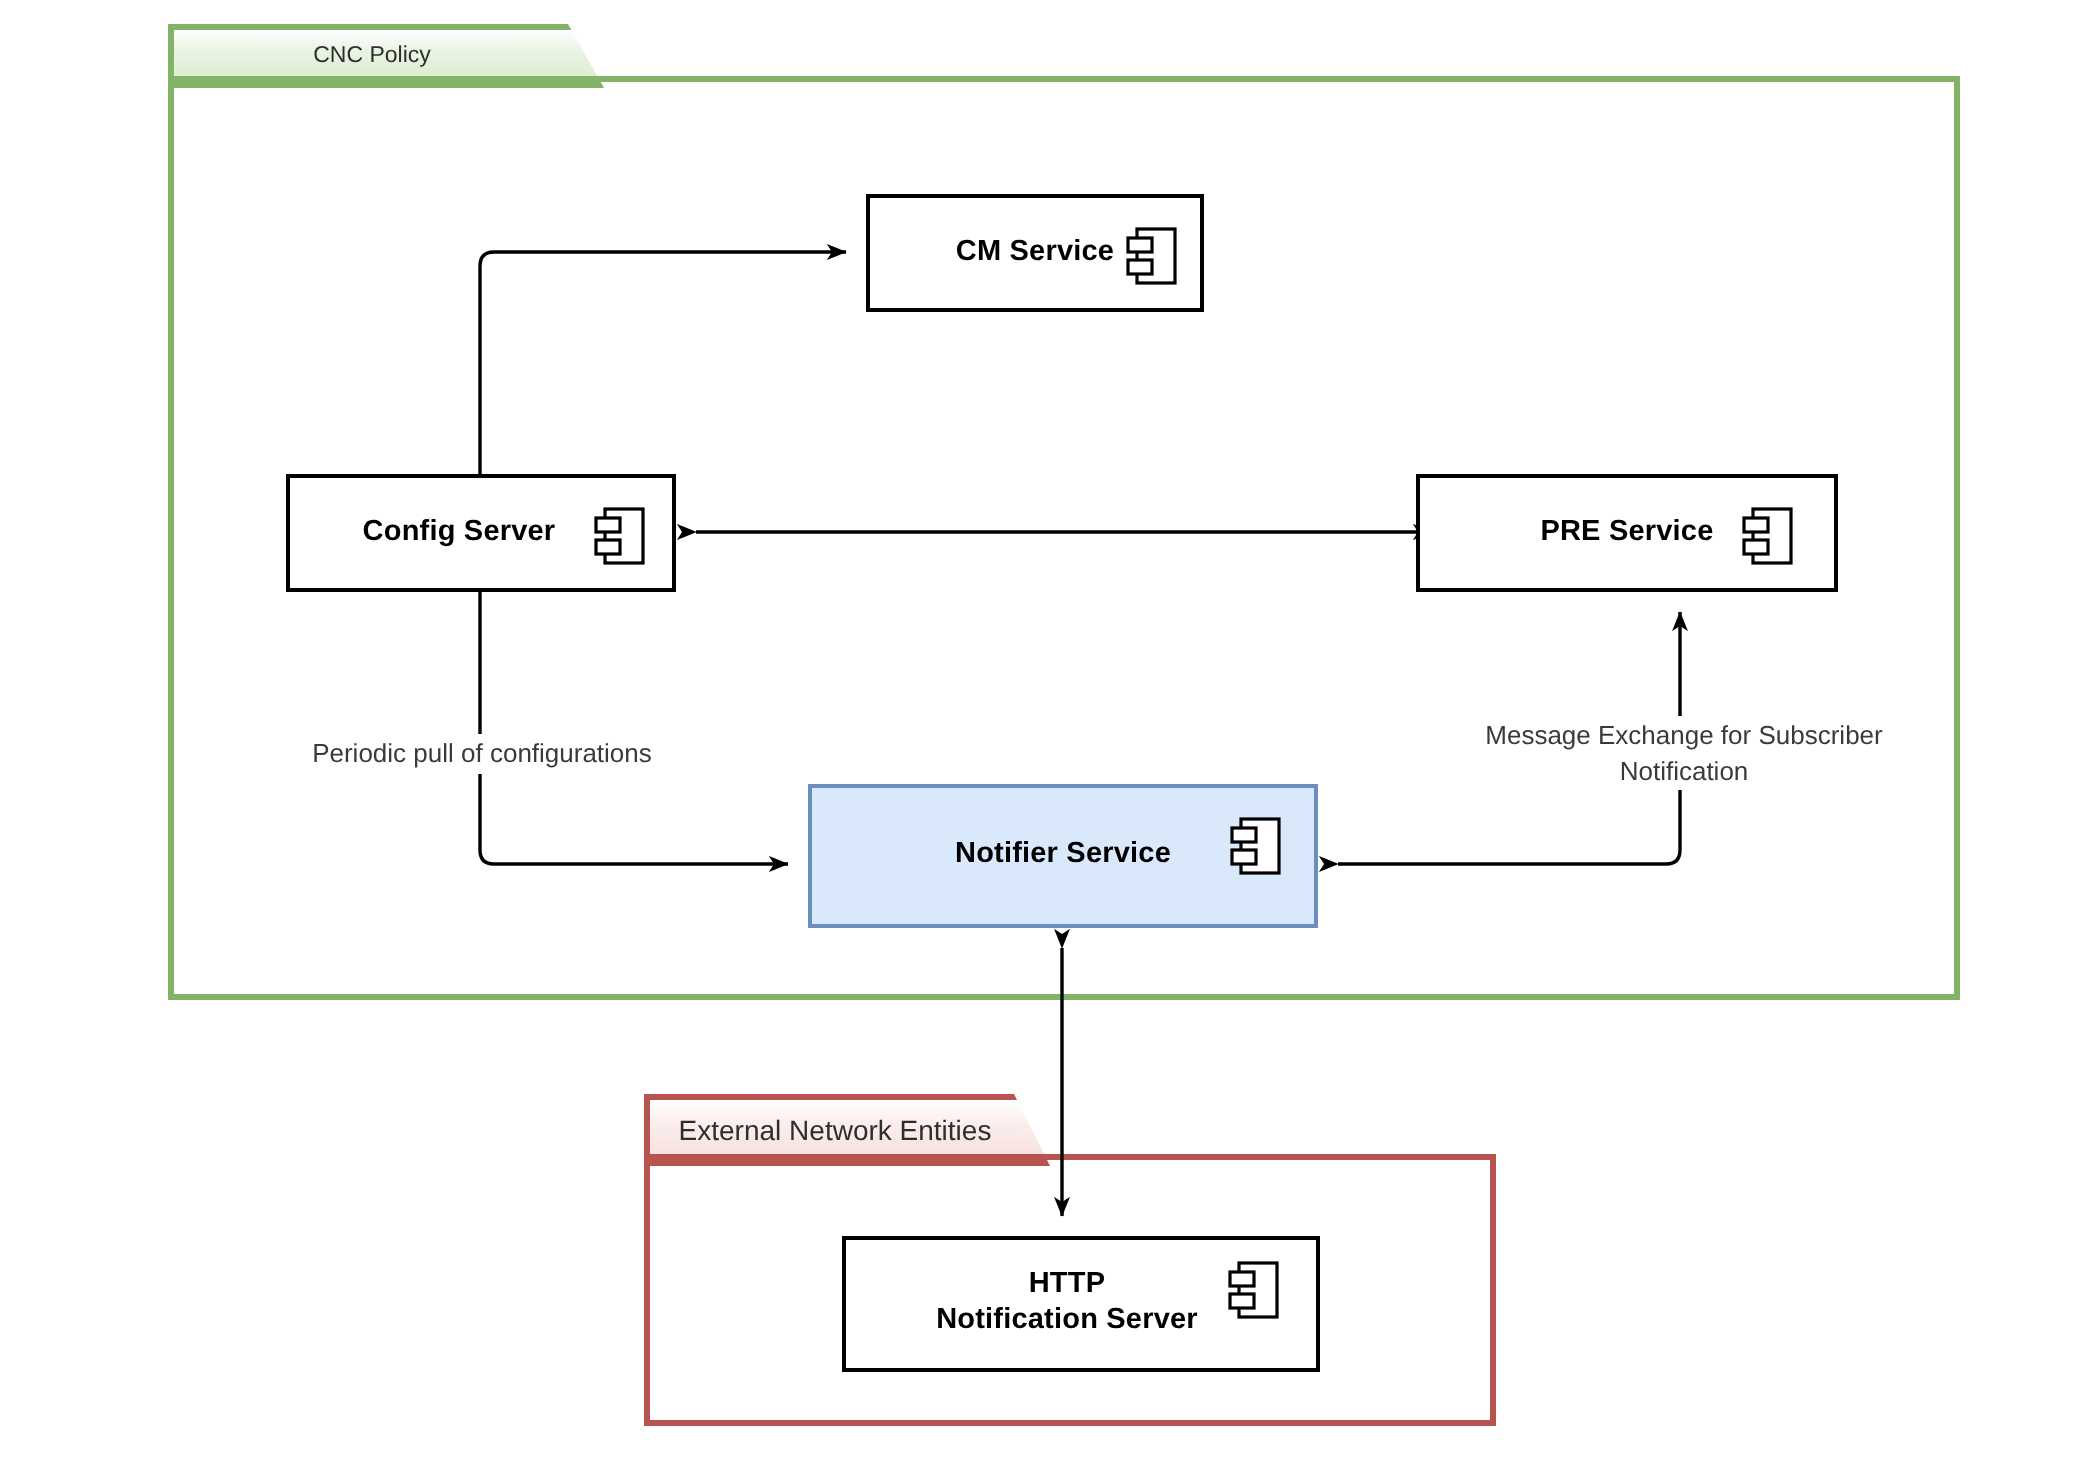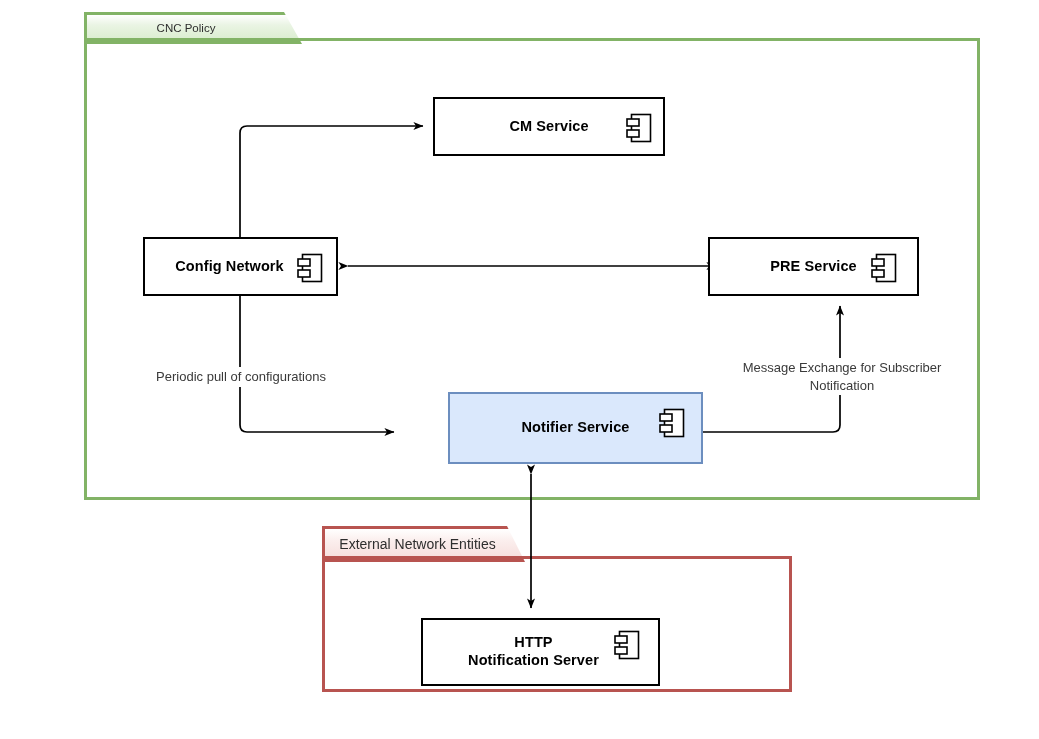--- a/index.html
+++ b/index.html
@@ -126,21 +126,21 @@
 
 <div id="canvas">
 
   <div class="pkg pkg-green" style="left:84px; top:12px; width:896px; height:488px;padding-left:23px;">
     <div class="pkg-tab">
       <span>CNC Policy</span>
     </div>
     <div class="pkg-body"></div>
   </div>
 
-  <div class="pkg pkg-red" style="left:322px; top:526px; width:470px; height:166px;">
+  <div class="pkg pkg-red" style="left:322px; top:547px; width:426px; height:166px;">
     <div class="pkg-tab">
       <span>External Network Entities</span>
     </div>
     <div class="pkg-body"></div>
   </div>
 
   <svg class="edges" viewBox="0 0 1039 739" xmlns="http://www.w3.org/2000/svg">
     <defs>
       <marker id="ah" markerWidth="11" markerHeight="11" refX="9.6" refY="4" orient="auto" markerUnits="userSpaceOnUse">
         <path d="M0,0 L10,4 L0,8 L2.6,4 Z" fill="#000000"></path>
@@ -158,48 +158,48 @@
 
       <path d="M531,474 L531,608" marker-start="url(#ah)" marker-end="url(#ah)"></path>
     </g>
   </svg>
 
   <div class="edge-label" style="left:722px; top:358px; width:240px;">Message Exchange for Subscriber
 Notification</div>
 
   <div class="edge-label" style="left:138px; top:367px; width:206px;">Periodic pull of configurations</div>
 
-  <div class="component" style="left:433px; top:97px; width:232px; height:59px;">
+  <div class="component" style="left:433px; top:97px; width:169px; height:59px;">
     <span class="comp-label">CM Service</span>
     <svg class="uml-icon" style="right:11px; top:14px;" viewBox="0 0 26 30" xmlns="http://www.w3.org/2000/svg">
       <rect x="5.5" y="1.5" width="19" height="27" fill="#ffffff" stroke="#000000" stroke-width="1.6"></rect>
       <rect x="1" y="6" width="12" height="7" fill="#ffffff" stroke="#000000" stroke-width="1.6"></rect>
       <rect x="1" y="17" width="12" height="7" fill="#ffffff" stroke="#000000" stroke-width="1.6"></rect>
     </svg>
   </div>
 
   <div class="component" style="left:143px; top:237px; width:195px; height:59px;">
-    <span class="comp-label" style="margin-right:22px;">Config Network</span>
+    <span class="comp-label" style="margin-right:22px;">Config Server</span>
     <svg class="uml-icon" style="right:13px; top:14px;" viewBox="0 0 26 30" xmlns="http://www.w3.org/2000/svg">
       <rect x="5.5" y="1.5" width="19" height="27" fill="#ffffff" stroke="#000000" stroke-width="1.6"></rect>
       <rect x="1" y="6" width="12" height="7" fill="#ffffff" stroke="#000000" stroke-width="1.6"></rect>
       <rect x="1" y="17" width="12" height="7" fill="#ffffff" stroke="#000000" stroke-width="1.6"></rect>
     </svg>
   </div>
 
   <div class="component" style="left:708px; top:237px; width:211px; height:59px;">
     <span class="comp-label">PRE Service</span>
     <svg class="uml-icon" style="right:20px; top:14px;" viewBox="0 0 26 30" xmlns="http://www.w3.org/2000/svg">
       <rect x="5.5" y="1.5" width="19" height="27" fill="#ffffff" stroke="#000000" stroke-width="1.6"></rect>
       <rect x="1" y="6" width="12" height="7" fill="#ffffff" stroke="#000000" stroke-width="1.6"></rect>
       <rect x="1" y="17" width="12" height="7" fill="#ffffff" stroke="#000000" stroke-width="1.6"></rect>
     </svg>
   </div>
 
-  <div class="component highlight" style="left:404px; top:392px; width:255px; height:72px;margin-left:44px;">
+  <div class="component highlight" style="left:404px; top:392px; width:255px; height:72px;">
     <span class="comp-label">Notifier Service</span>
     <svg class="uml-icon" style="right:16px; top:14px;" viewBox="0 0 26 30" xmlns="http://www.w3.org/2000/svg">
       <rect x="5.5" y="1.5" width="19" height="27" fill="#ffffff" stroke="#000000" stroke-width="1.6"></rect>
       <rect x="1" y="6" width="12" height="7" fill="#ffffff" stroke="#000000" stroke-width="1.6"></rect>
       <rect x="1" y="17" width="12" height="7" fill="#ffffff" stroke="#000000" stroke-width="1.6"></rect>
     </svg>
   </div>
 
   <div class="component" style="left:421px; top:618px; width:239px; height:68px;">
     <span class="comp-label" style="margin-right:14px;">HTTP

